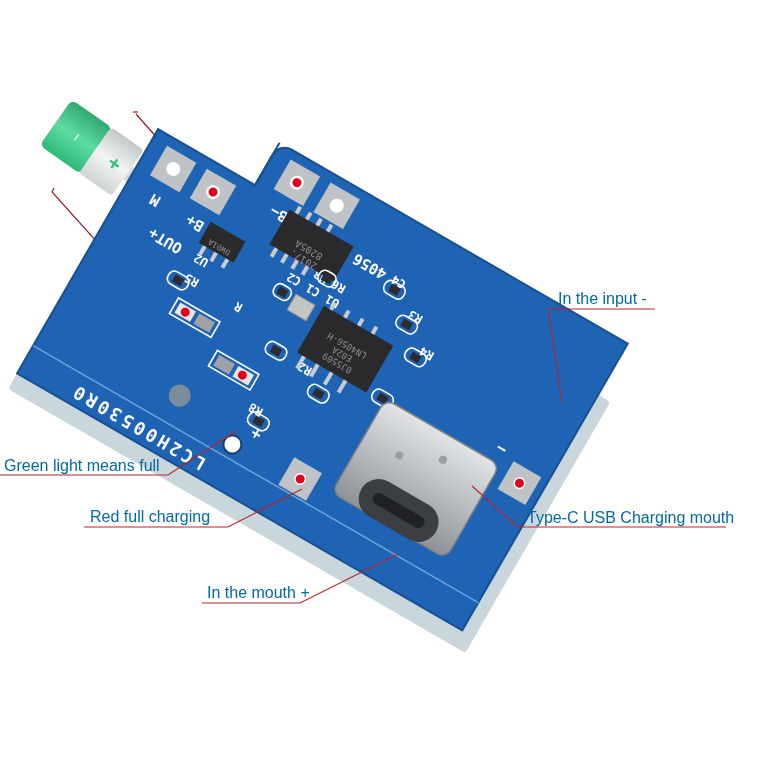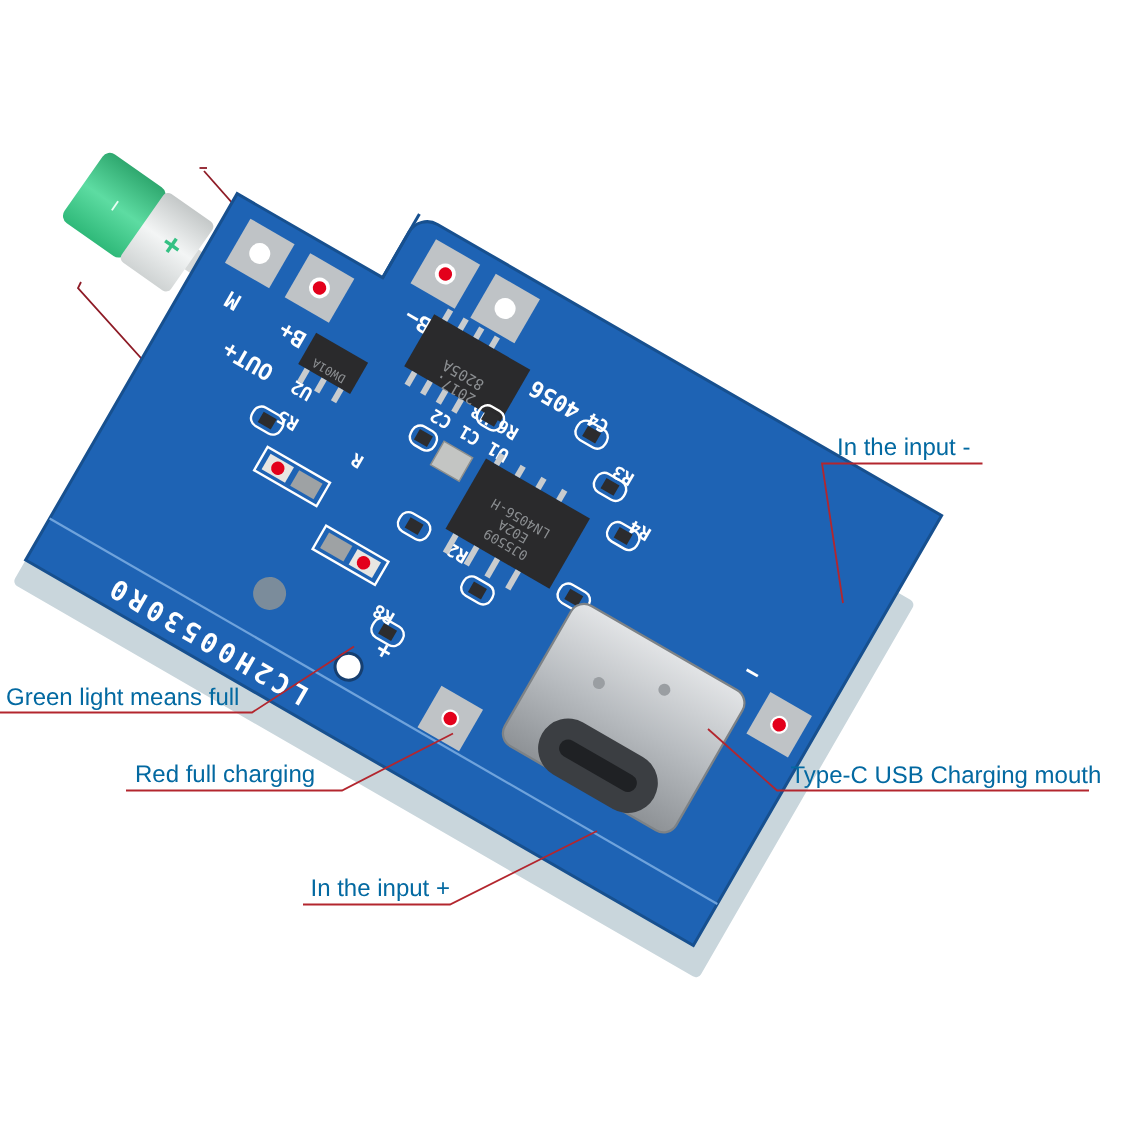--- a/index.html
+++ b/index.html
@@ -212,14 +212,14 @@
     <polyline points="84,527 228,527 302,489"></polyline>
     <polyline points="726,527 518,527 472,486"></polyline>
     <polyline points="202,603 300,603 398,554"></polyline>
   </g>
 </svg>
 
 <div class="callout" style="left:558px;top:290px;">In the input -</div>
 <div class="callout" style="left:4px;top:457px;">Green light means full</div>
 <div class="callout" style="left:90px;top:508px;">Red full charging</div>
 <div class="callout" style="left:527px;top:509px;">Type-C USB Charging mouth</div>
-<div class="callout" style="left:207px;top:584px;">In the input +</div>
+<div class="callout" style="left:207px;top:584px;">In the mouth +</div>
 </div>
 
 </body></html>

